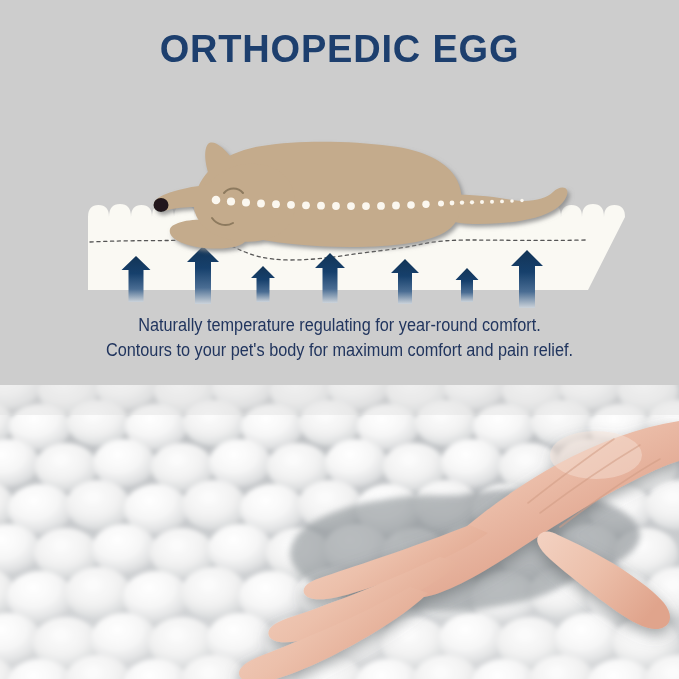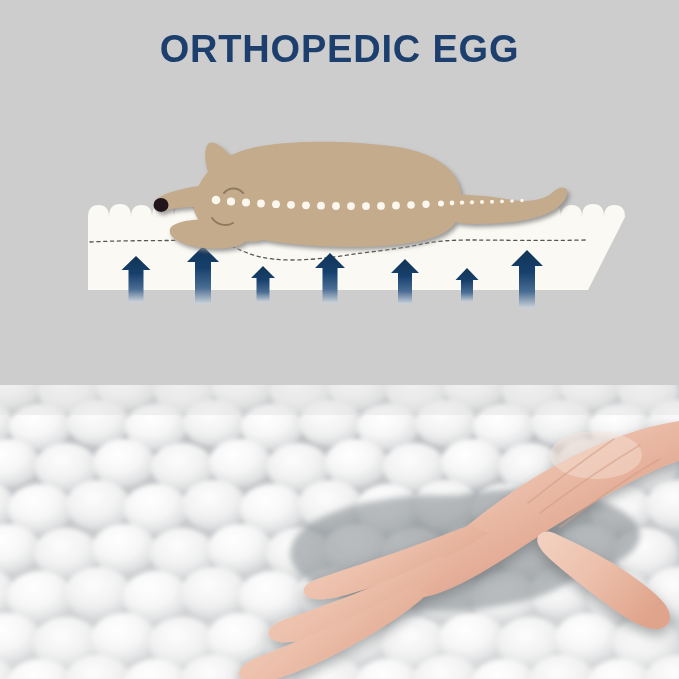--- a/index.html
+++ b/index.html
@@ -244,20 +244,24 @@
           <circle cx="472" cy="82.3" r="2.1"></circle>
           <circle cx="482" cy="82.0" r="2.0"></circle>
           <circle cx="492" cy="81.7" r="2.0"></circle>
           <circle cx="502" cy="81.4" r="1.9"></circle>
           <circle cx="512" cy="81.0" r="1.8"></circle>
           <circle cx="522" cy="80.5" r="1.7"></circle>
         </g>
       </svg>
     </div>
 
+    <div id="subtitle-block">
+      <span class="subtitle-line">Naturally temperature regulating for year-round comfort.</span>
+      <span class="subtitle-line">Contours to your pet's body for maximum comfort and pain relief.</span>
+    </div>
   </div>
 
   <div id="photo-panel">
     <svg id="photo-svg" viewBox="0 0 679 294" xmlns="http://www.w3.org/2000/svg">
       <defs>
 
         <radialGradient id="bumpG" cx="40%" cy="32%" r="72%">
           <stop offset="0%" stop-color="#ffffff"></stop>
           <stop offset="52%" stop-color="#f6f6f6"></stop>
           <stop offset="82%" stop-color="#e2e3e4"></stop>

